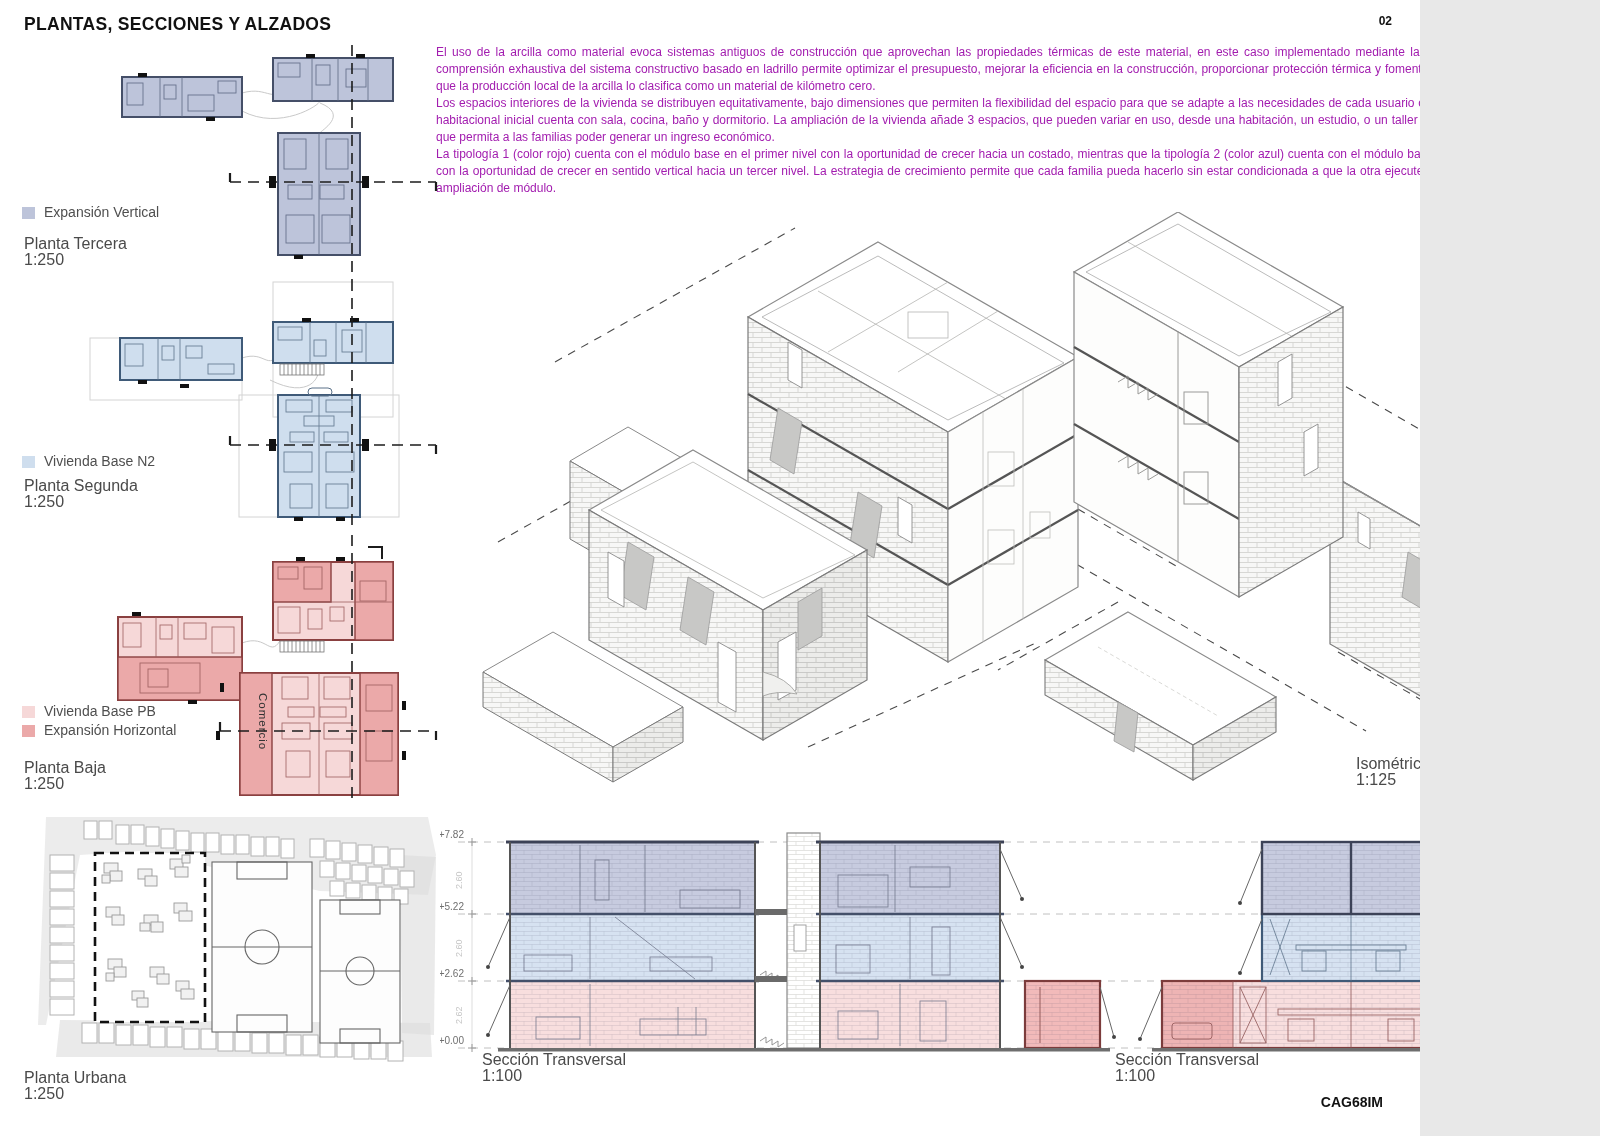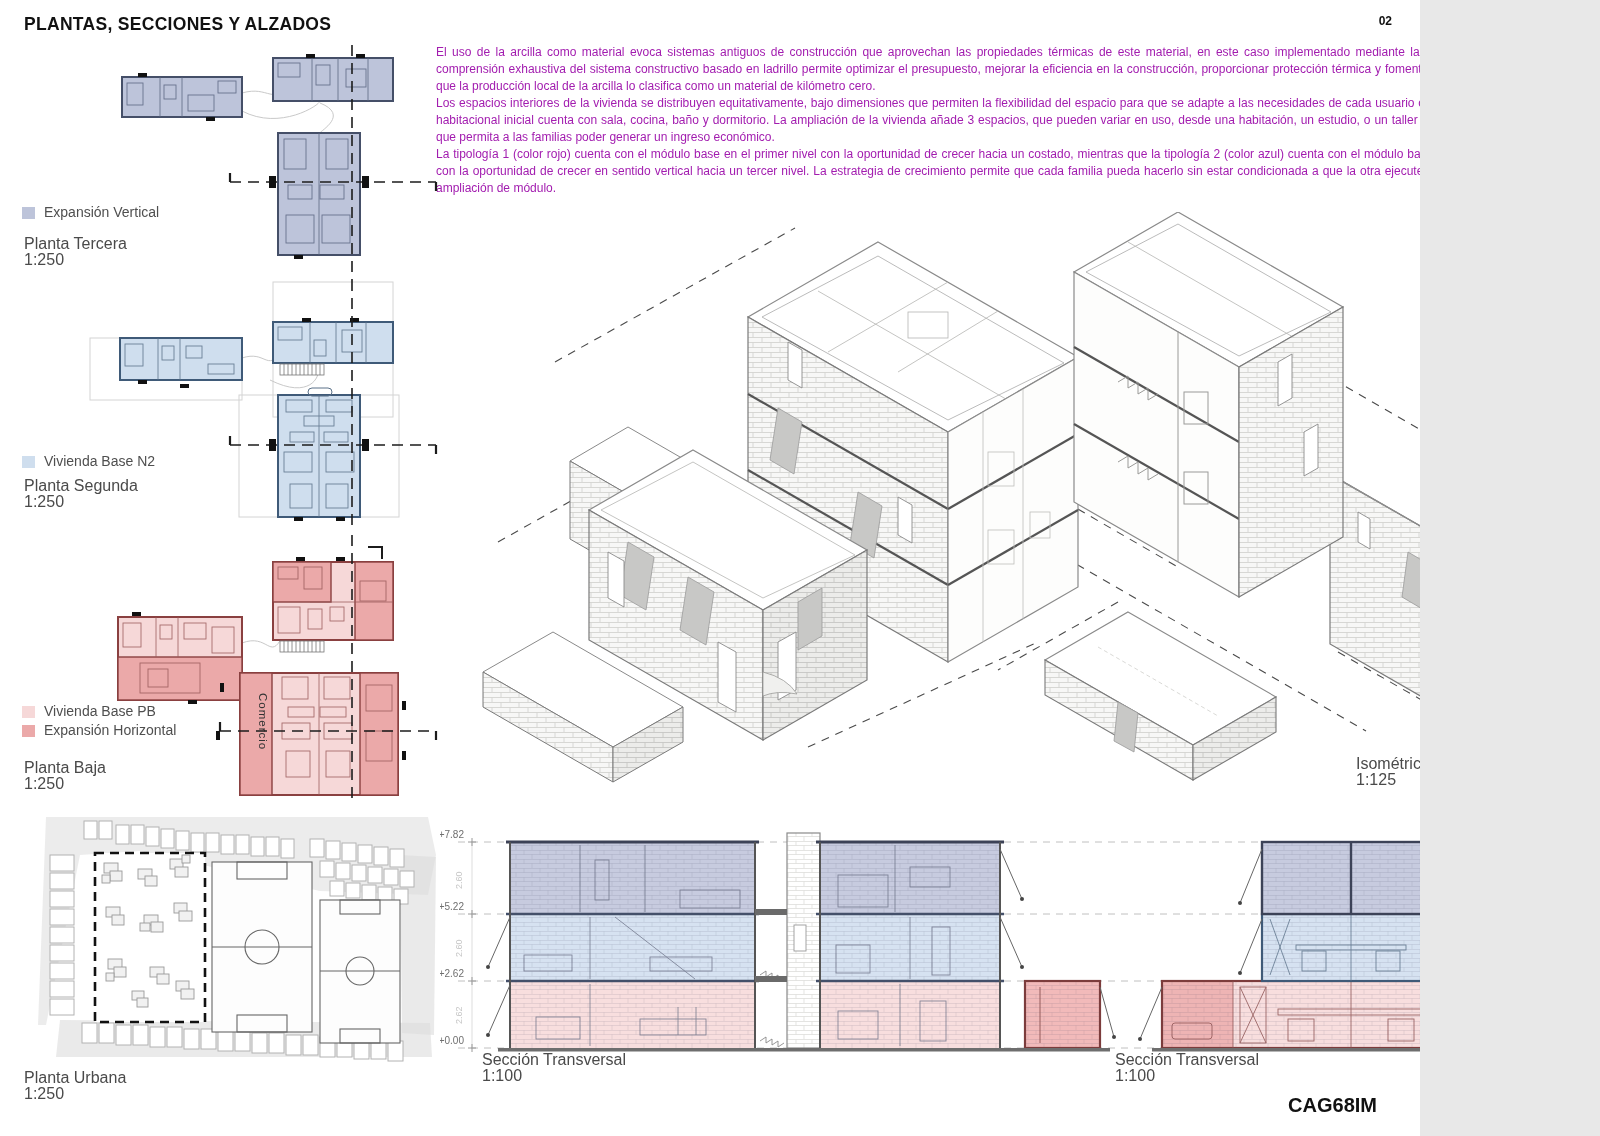--- a/index.html
+++ b/index.html
@@ -13,21 +13,21 @@
   .body-text p{margin:0;}
   .legend-row{display:flex;align-items:center;gap:9px;font-size:14px;color:#4f4f4f;line-height:17px;}
   .swatch{width:13px;height:12px;flex:0 0 auto;}
   .sw-ev{background:#bdc4da;}
   .sw-n2{background:#cfdeee;}
   .sw-pb{background:#f6d8d8;}
   .sw-eh{background:#eba9a9;}
   .panel-label{font-size:16px;color:#4a4a4a;line-height:16px;}
   .panel-label .scale{display:block;}
   .right-align{text-align:left;}
-  .sheet-code{right:43px;top:1094px;font-size:20px;font-weight:700;color:#111;}
+  .sheet-code{right:37px;top:1094px;font-size:14px;font-weight:700;color:#111;}
   svg{display:block;}
 </style>
 </head>
 <body>
 
 <div class="board">
 
   <div class="abs sheet-title">PLANTAS, SECCIONES Y ALZADOS</div>
   <div class="abs page-num">02</div>
 

